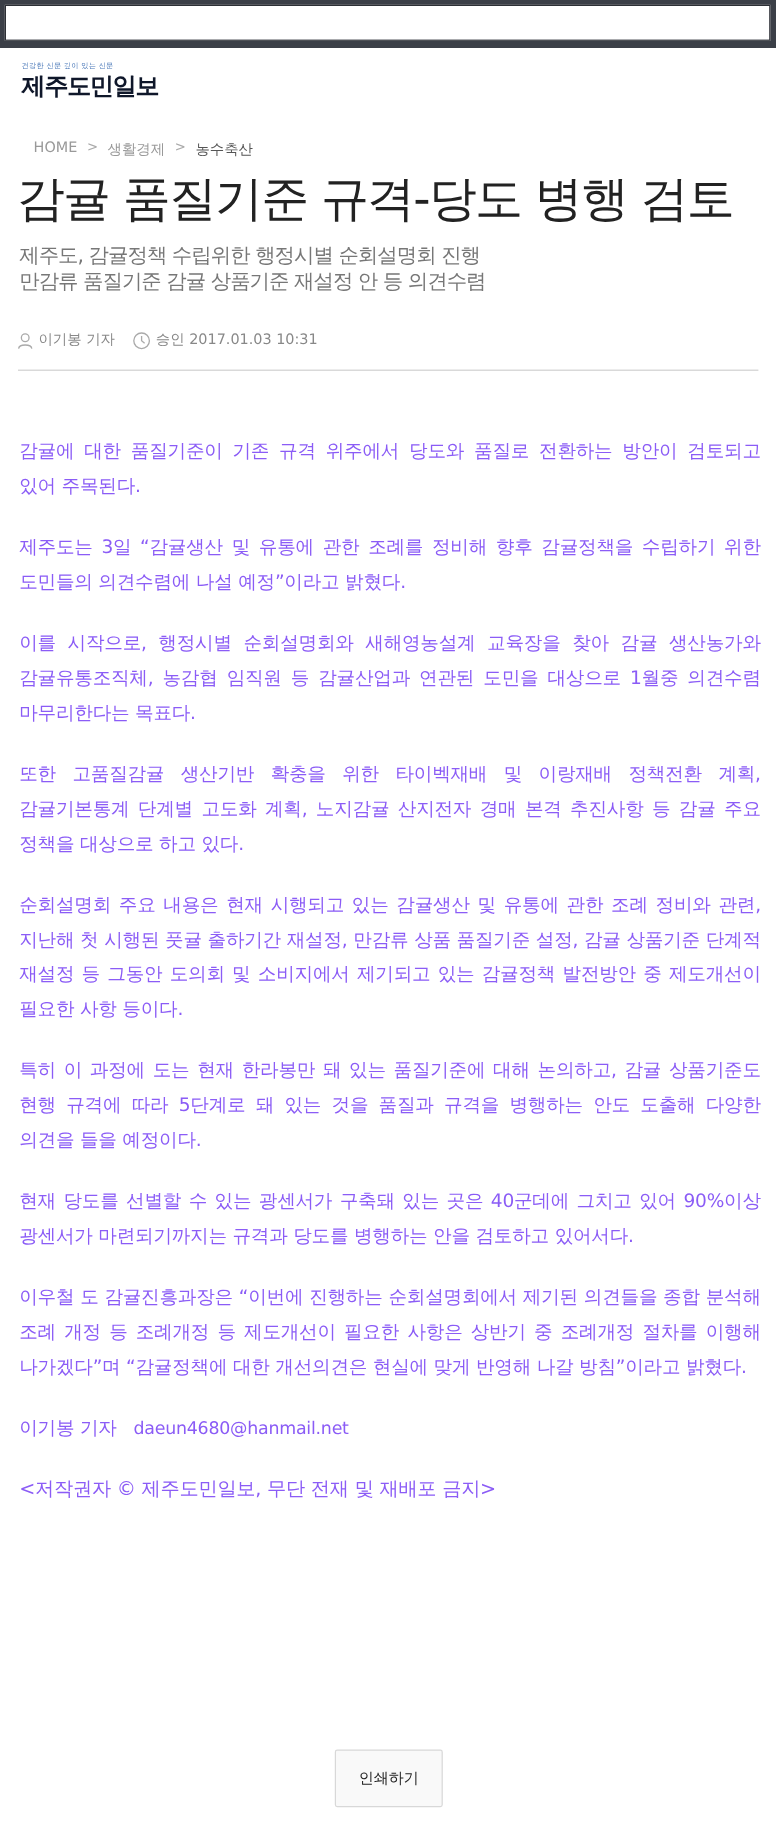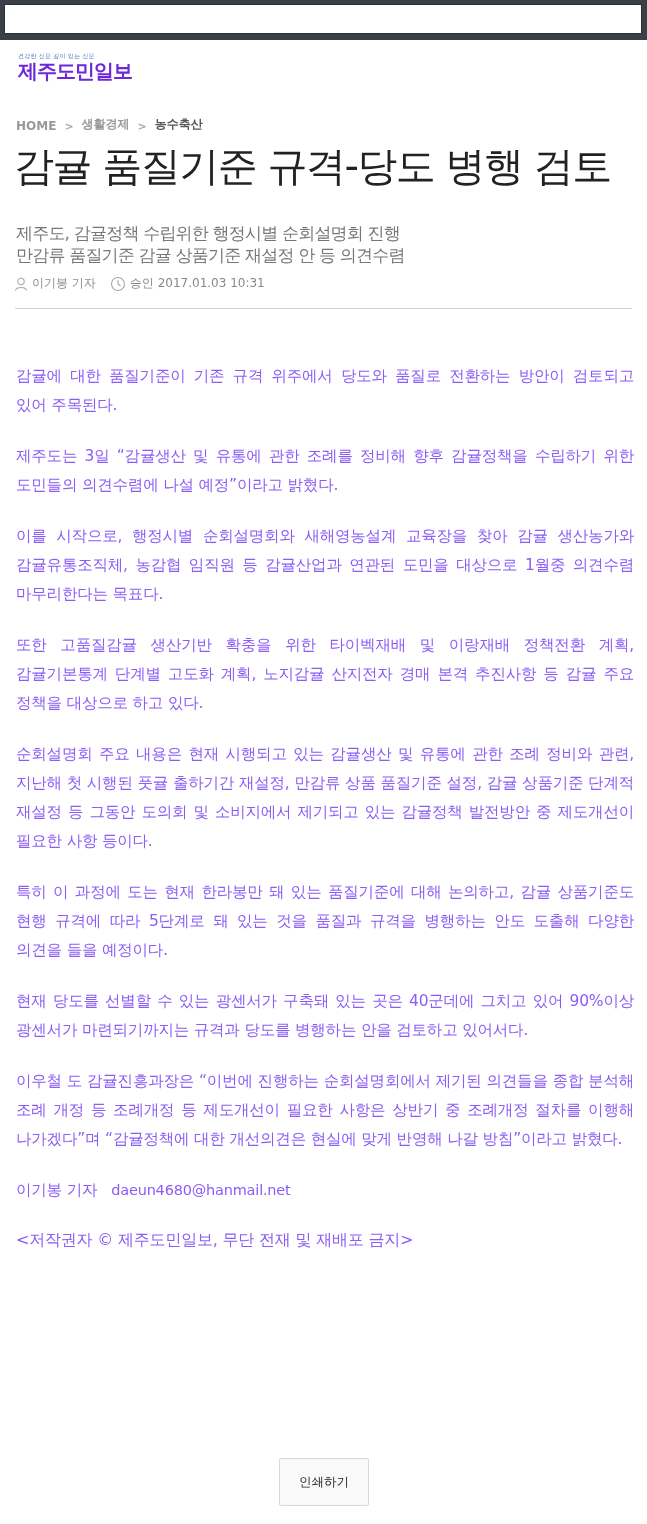--- a/index.html
+++ b/index.html
@@ -4,29 +4,29 @@
 <style>
   * { box-sizing: border-box; margin: 0; padding: 0; }
   html, body { width: 647px; background: #ffffff; }
   body { font-family: "DejaVu Sans", "Liberation Sans", sans-serif; color: #333; position: relative; height: 1524px; overflow: hidden; }
 
   .topbar { position: absolute; left: 0; top: 0; width: 647px; height: 40px; background: #3b3f47; }
   .topbar .urlbox { position: absolute; left: 4px; top: 4px; width: 638px; height: 30px; background: #ffffff; border: 1px solid #2c2f35; }
 
   .logo { position: absolute; left: 18px; top: 52px; }
   .logo .tagline { font-size: 6px; color: #4a78b8; letter-spacing: 0.2px; line-height: 8px; }
-  .logo .name { font-size: 20px; font-weight: bold; color: #6d28d9; letter-spacing: -1px; line-height: 22px; }
+  .logo .name { font-size: 20px; font-weight: bold; color: #0f172a; letter-spacing: -1px; line-height: 22px; }
 
-  .breadcrumb { position: absolute; left: 16px; top: 116px; font-size: 12px; color: #999; display: flex; align-items: flex-end; font-weight: bold; }
+  .breadcrumb { position: absolute; left: 28px; top: 116px; font-size: 12px; color: #999; display: flex; align-items: flex-start; }
   .breadcrumb .sep { margin: 0 8px; color: #aaa; font-size: 11px; }
   .breadcrumb .current { color: #555; }
 
   .headline { position: absolute; left: 14px; top: 146px; font-size: 40px; color: #222; letter-spacing: -1.5px; line-height: 40px; font-weight: normal; white-space: nowrap; }
 
-  .subtitle { position: absolute; left: 16px; top: 202px; font-size: 17px; color: #777; line-height: 22px; letter-spacing: -0.8px; margin-top: 20px; }
+  .subtitle { position: absolute; left: 16px; top: 202px; font-size: 17px; color: #777; line-height: 22px; letter-spacing: -0.8px; }
 
   .meta { position: absolute; left: 14px; top: 275px; display: flex; align-items: center; font-size: 12px; color: #888; }
   .meta .icon { width: 14px; height: 14px; margin-right: 4px; display: inline-block; }
   .meta .author { margin-right: 14px; }
 
   .divider { position: absolute; left: 15px; top: 308px; width: 617px; height: 1px; background: #d0d0d0; }
 
   .article { position: absolute; left: 16px; top: 362px; width: 618px; font-size: 15.5px; color: #8b5cf6; line-height: 29px; letter-spacing: -0.2px; text-align: justify; word-break: keep-all; }
   .article p { margin-bottom: 22px; }
   .article .byline { margin-bottom: 20px; }

